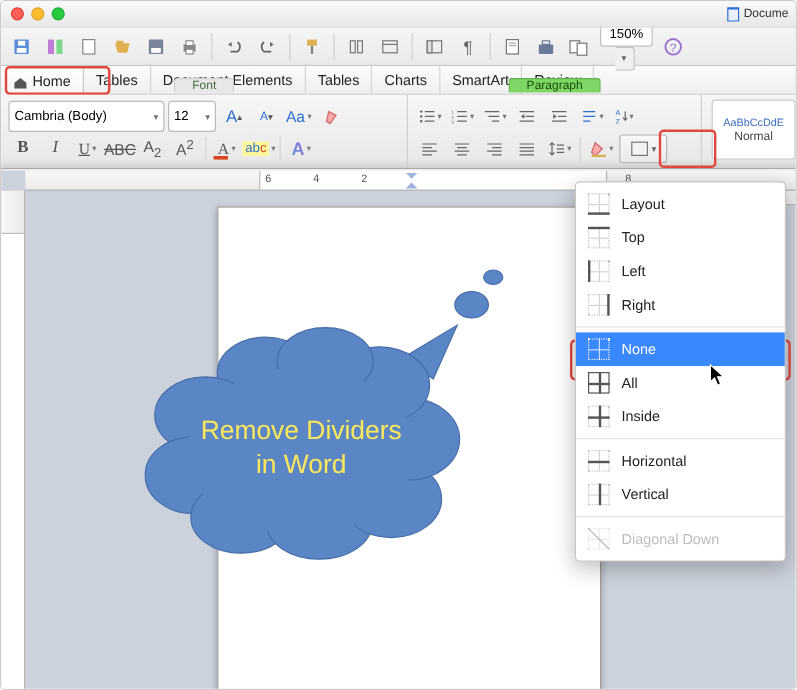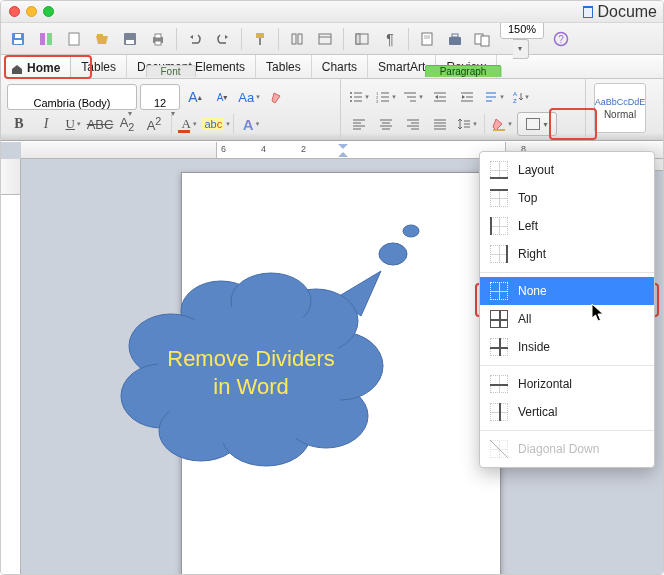--- a/index.html
+++ b/index.html
@@ -24,21 +24,21 @@
     display: flex;
     align-items: center;
     padding: 0 8px;
     position: relative;
   }
   .traffic { display:flex; gap:6px; }
   .traffic span { width:11px; height:11px; border-radius:50%; display:inline-block; }
   .tl-close { background:#ff5f56; border:1px solid #e14039; }
   .tl-min   { background:#ffbd2e; border:1px solid #e0a024; }
   .tl-max   { background:#27c93f; border:1px solid #1eab36; }
-  .title-right { position:absolute; right:6px; font-size:16px; color:#333; display:flex; align-items:center; gap:4px;}
+  .title-right { position:absolute; right:6px; font-size:10px; color:#333; display:flex; align-items:center; gap:4px;}
   .doc-icon { width:10px; height:12px; border:1px solid #2a6fd4; border-top:2px solid #2a6fd4; background:#eaf1fd; }
 
   
   .toolbar1 {
     height: 32px;
     background: linear-gradient(#f5f5f5,#eaeaea);
     border-bottom: 1px solid #c7c7c7;
     display:flex; align-items:center; padding:0 4px; gap:2px;
   }
   .t1-btn { width:26px; height:24px; border:1px solid transparent; border-radius:3px; display:flex; align-items:center; justify-content:center; color:#555; }
@@ -58,21 +58,20 @@
   .tab {
     padding:0 10px; display:flex; align-items:center; gap:4px;
     border-right:1px solid #d6d6d6;
     color:#222; font-size:12px;
   }
   .tab.active {
     background:linear-gradient(#fff,#f5f5f5);
     border-bottom:1px solid #fff;
     position:relative; top:1px; height:24px;
     border-right:1px solid #c7c7c7;
-    font-weight:bold;
   }
   .tab .home-icon{ width:12px; height:10px; display:inline-block;}
   .sel-red { position:absolute; border:2px solid #e2483e; border-radius:4px; pointer-events:none; }
 
   
   .ribbon {
     height:62px;
     background:linear-gradient(#f6f6f6,#e9e9e9 88%, #d0d0d0);
     border-bottom:1px solid #a9a9a9;
     display:flex;
@@ -80,25 +79,25 @@
   }
   .group { border-right:1px solid #d0d0d0; padding:0 6px; position:relative;}
   .group-label {
     position:absolute; top:-14px; left:50%; transform:translateX(-50%);
     font-size:10px; background:#e8e8e8; border:1px solid #d0d0d0; border-bottom:none;
     border-radius:3px 3px 0 0; padding:0 14px; color:#4a6b40;
   }
   .group-label.highlight { background:#7fd666; color:#154c00; border-color:#5cb34e;}
   .row1 { display:flex; align-items:center; height:28px; gap:3px; margin-top:4px;}
   .row2 { display:flex; align-items:center; height:26px; gap:3px;}
-  .combo { height:20px; border:1px solid #bcbcbc; border-radius:3px; background:#fff; display:flex; align-items:center; padding:12px 4px; font-size:11px;flex-direction:column; }
+  .combo { height:20px; border:1px solid #bcbcbc; border-radius:3px; background:#fff; display:flex; align-items:center; padding:12px 4px; font-size:11px; }
   .combo .dd { margin-left:auto; font-size:8px; color:#777; padding-left:4px;}
   .ico { width:24px; height:22px; display:flex; align-items:center; justify-content:center; border:1px solid transparent; border-radius:3px; color:#555; font-size:13px;}
   .ico.split::after{ content:"▾"; font-size:7px; color:#777; margin-left:2px;}
-  .styles-box{ width:52px; height:50px; border:1px solid #c8c8c8; border-radius:3px; background:#fff; display:flex; flex-direction:column; align-items:center; justify-content:center; gap:2px; margin-top:4px; margin-left:4px; font-size:9px; color:#3d6fbf;}
+  .styles-box{ width:70px; height:50px; border:1px solid #c8c8c8; border-radius:3px; background:#fff; display:flex; flex-direction:column; align-items:center; justify-content:center; gap:2px; margin-top:4px; margin-left:4px; font-size:9px; color:#3d6fbf;}
   .styles-box .name{ color:#444; font-size:10px;}
   .border-split {
     width:40px; height:24px; border:1px solid #b8b8b8; border-radius:3px;
     background:linear-gradient(#f8f8f8,#eaeaea);
     display:flex; align-items:center; justify-content:center; gap:3px;
   }
   .border-split .sq{ width:14px; height:12px; border:1px solid #777; background:#f3f3f3;}
   .border-split .ar{ font-size:8px; color:#666;}
 
   

